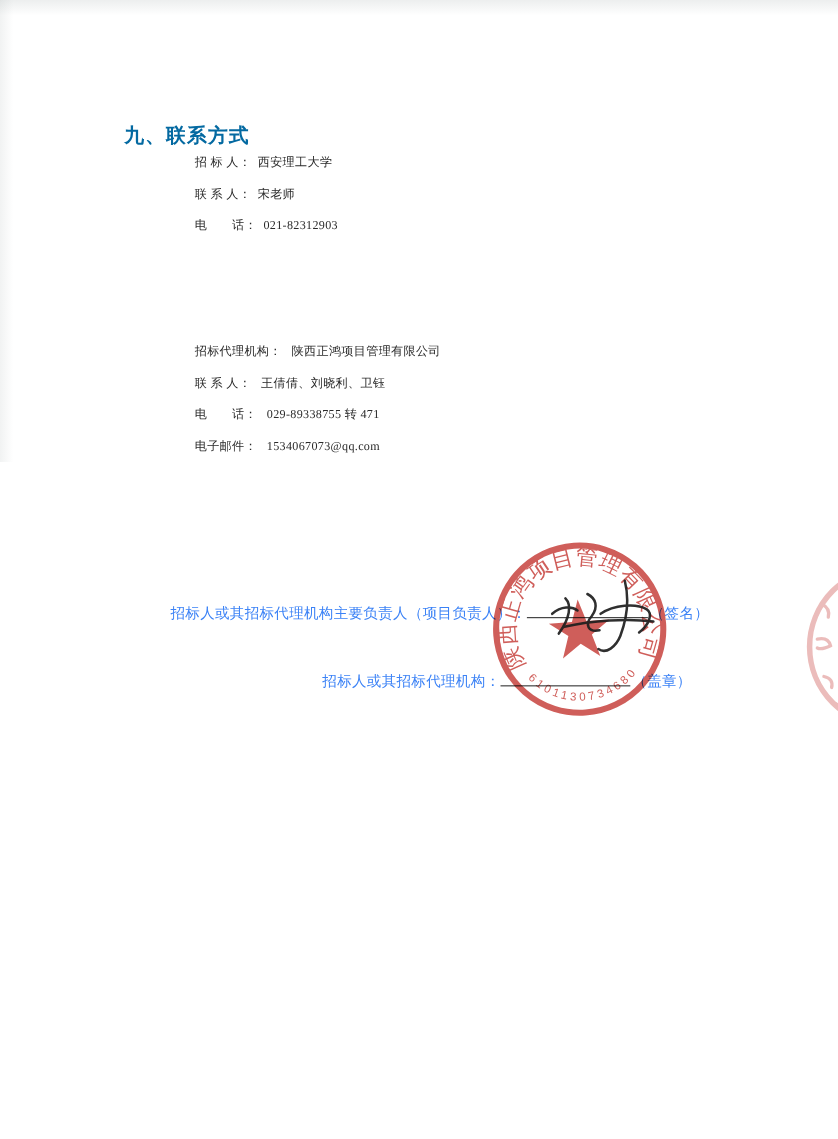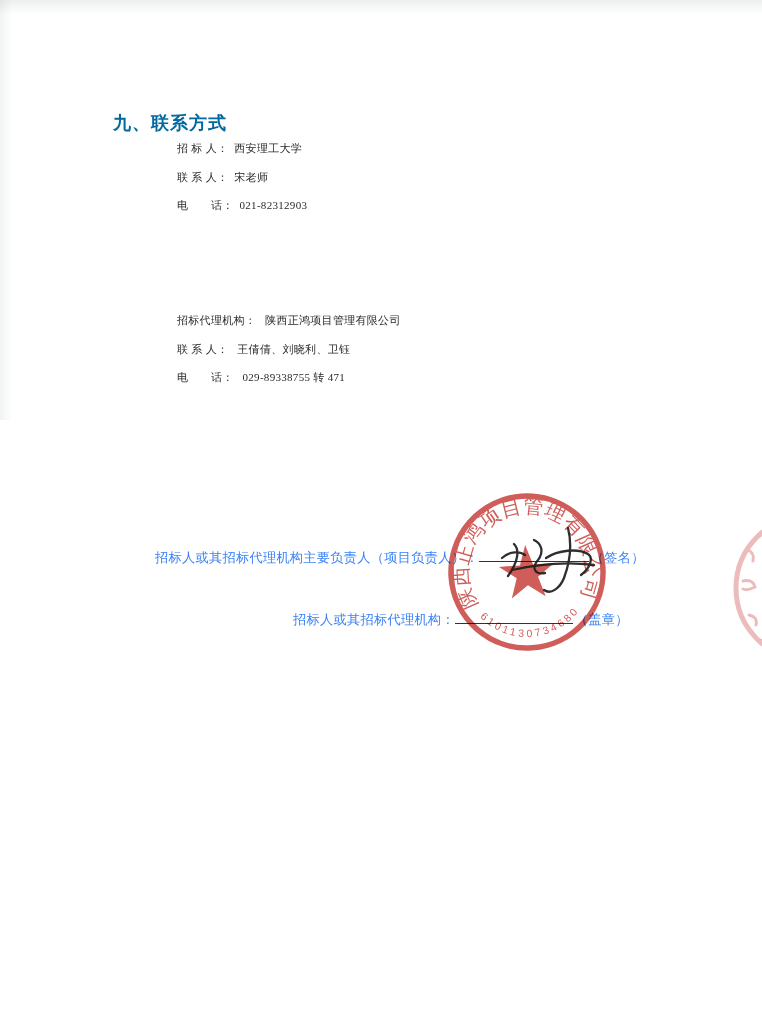--- a/index.html
+++ b/index.html
@@ -61,20 +61,21 @@
 <div class="block" id="tenderer-block">
   <div class="row"><span class="lbl">招 标 人：</span><span class="val">西安理工大学</span></div>
   <div class="row"><span class="lbl">联 系 人：</span><span class="val">宋老师</span></div>
   <div class="row"><span class="lbl">电　　话：</span><span class="val">021-82312903</span></div>
 </div>
 
 <div class="block agency" id="agency-block">
   <div class="row"><span class="lbl">招标代理机构：</span><span class="val">陕西正鸿项目管理有限公司</span></div>
   <div class="row"><span class="lbl">联 系 人：</span><span class="val">王倩倩、刘晓利、卫钰</span></div>
   <div class="row"><span class="lbl">电　　话：</span><span class="val">029-89338755 转 471</span></div>
+  <div class="row"><span class="lbl">电子邮件：</span><span class="val">1534067073@qq.com</span></div>
 </div>
 
 <div class="sigline" id="responsible-line">
   <span>招标人或其招标代理机构主要负责人（项目负责人）：</span><span class="uline u-sign"></span><span class="suffix">（签名）</span>
 </div>
 
 <div class="sigline" id="org-line">
   <span>招标人或其招标代理机构：</span><span class="uline u-seal"></span><span class="suffix">（盖章）</span>
 </div>
 

